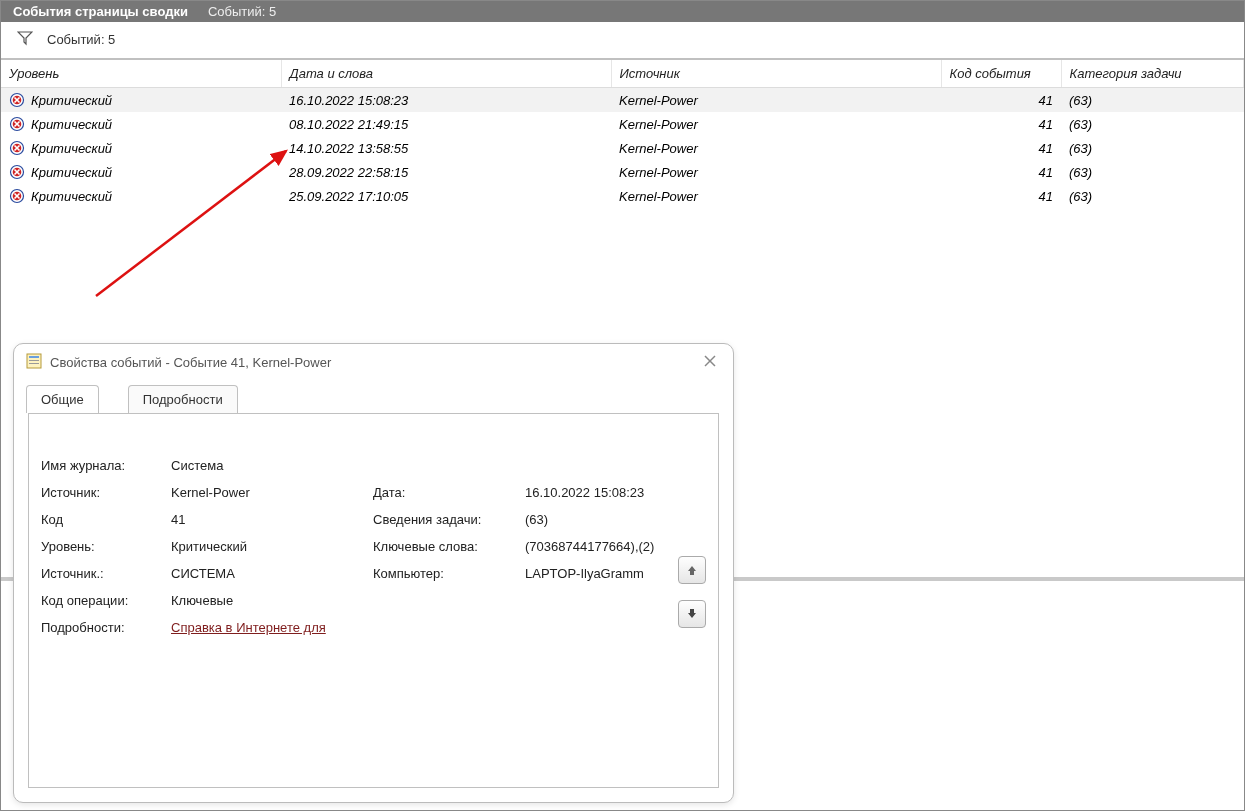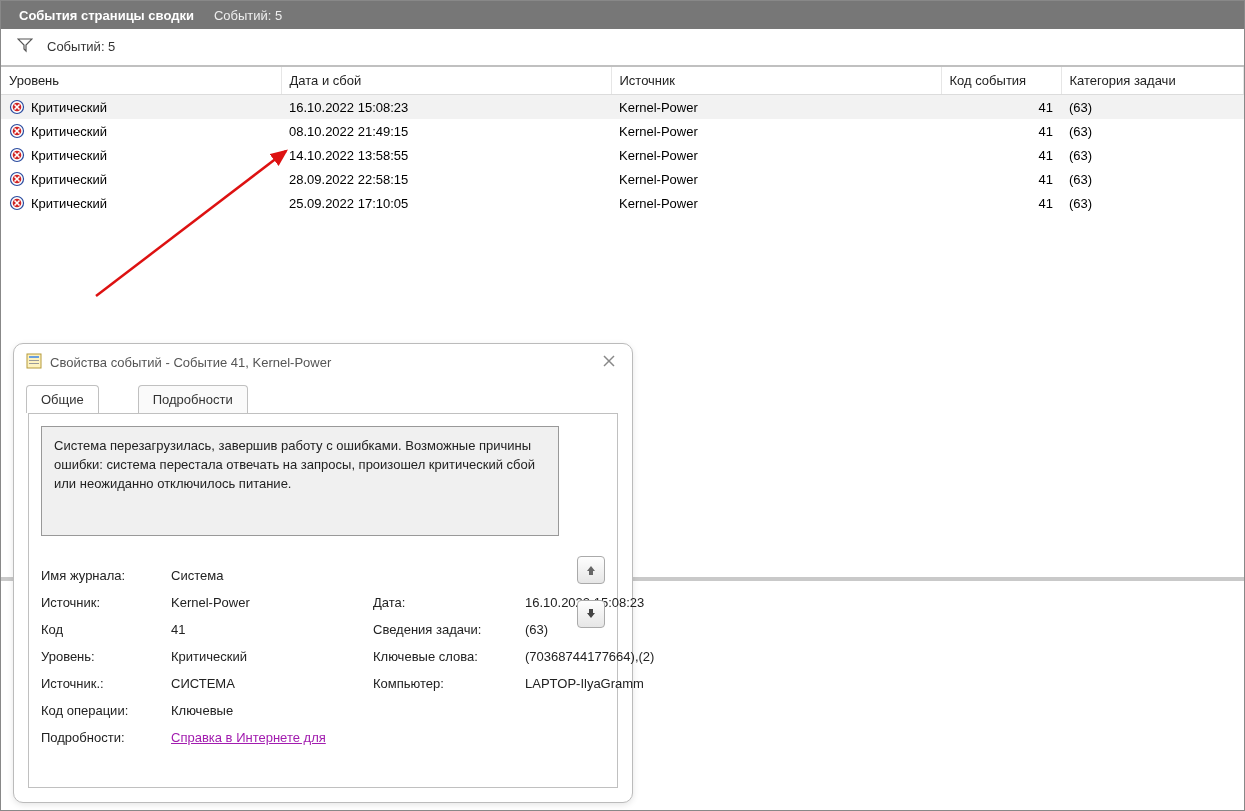--- a/index.html
+++ b/index.html
@@ -10,24 +10,24 @@
       color: #000;
       width: 1245px;
       height: 811px;
       position: relative;
       overflow: hidden;
       border: 1px solid #888;
     }
     .topbar {
       background: #777;
       color: #fff;
-      height: 28px;
+      height: 21px;
       display: flex;
       align-items: center;
-      padding: 0 18px;
+      padding: 0 12px;
       gap: 20px;
       font-size: 13px;
     }
     .topbar .title { font-weight: 600; }
     .topbar .count { color: #eee; }
     .filterbar {
       background: #fff;
       height: 36px;
       display: flex;
       align-items: center;
@@ -37,20 +37,21 @@
       color: #333;
     }
     .hr-thick {
       border: none;
       border-top: 2px solid #c0c0c0;
       margin: 0;
     }
     .table-wrap {
       height: 481px;
       background: #fff;
+      font-style: italic;
     }
     table.events {
       width: 100%;
       border-collapse: collapse;
       table-layout: fixed;
     }
     table.events th {
       text-align: left;
       font-weight: 400;
       padding: 6px 8px 6px 8px;
@@ -73,36 +74,36 @@
       width: 16px; height: 16px; display: inline-block; position: relative;
     }
     .err-icon svg { width: 16px; height: 16px; }
     .bottom-divider {
       position: absolute; left: 0; right: 0; top: 576px;
       height: 4px; background: #c9c9c9;
     }
     .dialog {
       position: absolute;
       top: 342px; left: 12px;
-      width: 620px;
+      width: 721px;
       height: 460px;
       background: #fff;
       border: 1px solid #bbb;
       border-radius: 10px;
       box-shadow: 0 2px 6px rgba(0,0,0,0.1);
       display: flex; flex-direction: column;
     }
     .dlg-title {
       display: flex; align-items: center; justify-content: space-between;
       padding: 8px 12px 4px 12px; color: #555;
     }
     .dlg-title .dlg-left { display: flex; align-items: center; gap: 8px; }
     .dlg-close { cursor: pointer; color: #888; padding: 2px 4px; }
     .tabs {
-      display: flex; gap: 16px; padding: 8px 12px 0 12px;
+      display: flex; gap: 6px; padding: 8px 12px 0 12px;
     }
     .tab {
       border: 1px solid #c0c0c0;
       border-bottom: none;
       padding: 6px 14px;
       background: #fff;
       border-radius: 4px 4px 0 0;
       cursor: pointer;
       color: #333;
       margin-right: -1px;
@@ -137,21 +138,21 @@
       margin-top: 32px;
       display: grid;
       grid-template-columns: 118px 190px 140px 200px;
       row-gap: 10px;
       column-gap: 4px;
       font-size: 13px;
       color: #222;
       gap: 12px;
     }
     .detail-grid .lbl { color: #222; }
-    .detail-grid a { color: #a21caf; text-decoration: underline; }
+    .detail-grid a { color: #7f1d1d; text-decoration: underline; }
     .nav-btn {
       position: absolute; right: 12px; width: 28px; height: 28px;
       border: 1px solid #aaa; border-radius: 4px;
       background: linear-gradient(#fefefe,#e6e6e6);
       display: flex; align-items: center; justify-content: center;
       cursor: pointer;
     }
     .nav-btn.up { top: 142px; }
     .nav-btn.down { top: 186px; }
     .arrow-svg {
@@ -183,21 +184,21 @@
     <colgroup>
       <col style="width:280px">
       <col style="width:330px">
       <col style="width:330px">
       <col style="width:120px">
       <col>
     </colgroup>
     <thead>
       <tr>
         <th>Уровень</th>
-        <th>Дата и сбой</th>
+        <th>Дата и слова</th>
         <th>Источник</th>
         <th class="numcol">Код события</th>
         <th>Категория задачи</th>
       </tr>
     </thead>
     <tbody id="events-body">
         <tr class="selected">
           <td>
             <div class="lvlcell">
               <span class="err-icon"><svg viewBox="0 0 16 16">
@@ -317,21 +318,20 @@
         </svg>
     </span>
   </div>
 
   <div class="tabs">
     <div class="tab active">Общие</div>
     <div class="tab">Подробности</div>
   </div>
 
   <div class="tab-body">
-    <div class="desc-box">Система перезагрузилась, завершив работу с ошибками. Возможные причины ошибки: система перестала отвечать на запросы, произошел критический сбой или неожиданно отключилось питание.</div>
 
     <div class="nav-btn up">
       <svg width="14" height="14" viewBox="0 0 14 14">
           <path d="M7 3 L11 8 L9 8 L9 12 L5 12 L5 8 L3 8 Z" fill="#666"></path>
         </svg>
     </div>
     <div class="nav-btn down">
       <svg width="14" height="14" viewBox="0 0 14 14">
           <path d="M7 11 L3 6 L5 6 L5 2 L9 2 L9 6 L11 6 Z" fill="#444"></path>
         </svg>

